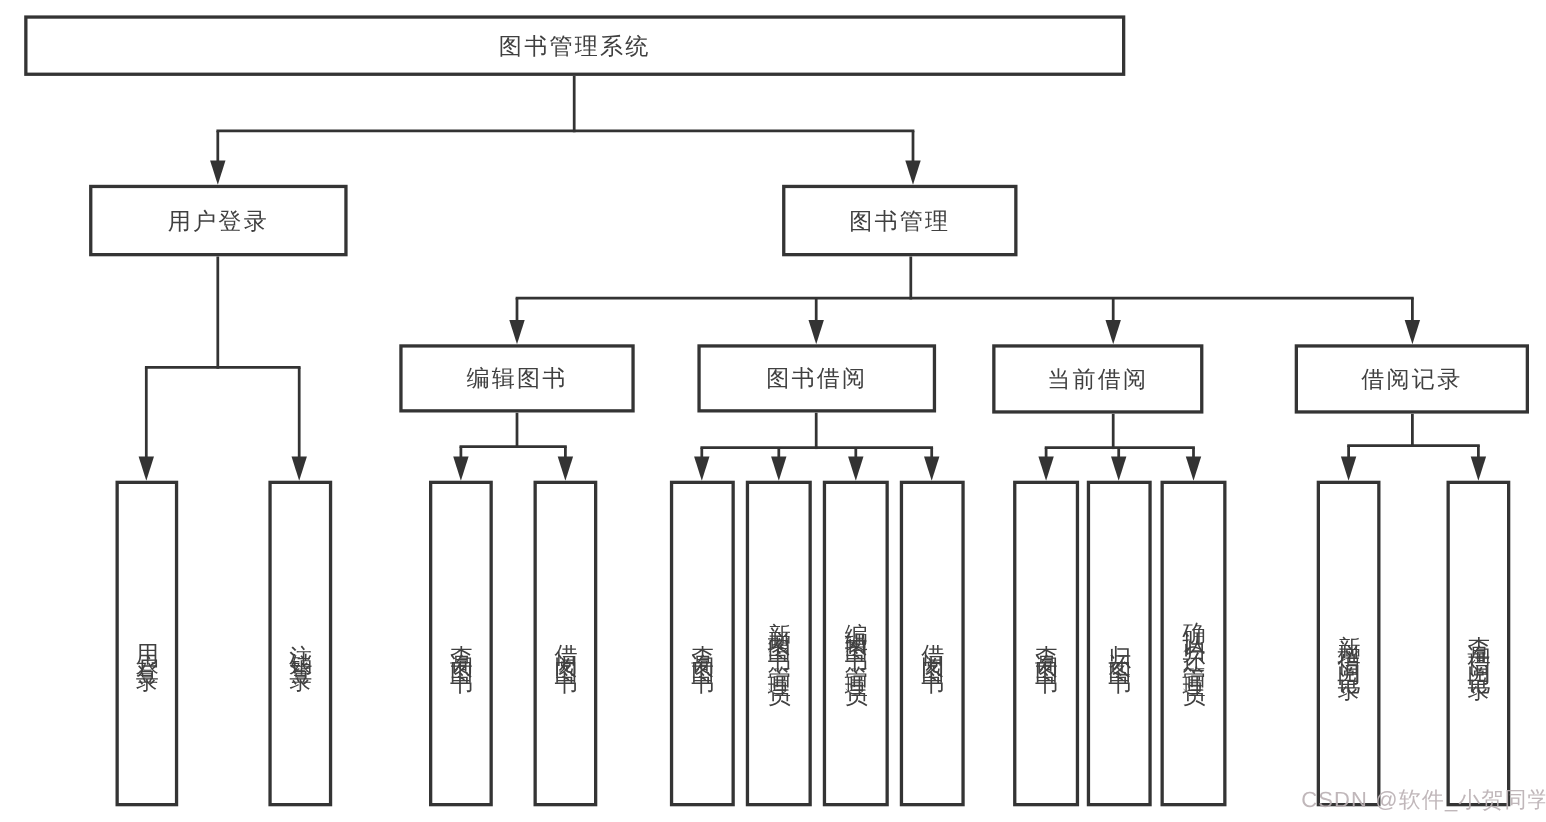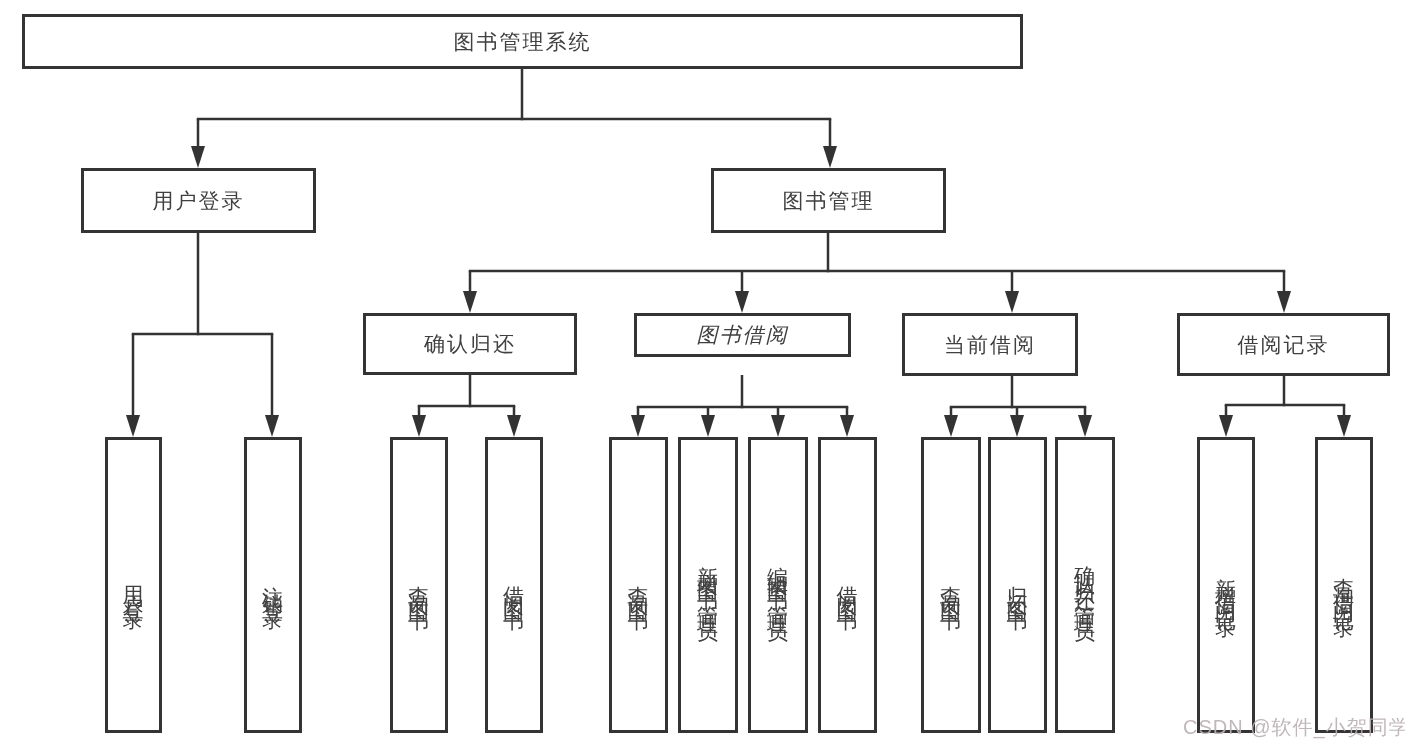--- a/index.html
+++ b/index.html
@@ -126,31 +126,31 @@
     </g>
   </svg>
 
   <div class="node" style="left:22px; top:14px; width:1001px; height:55px;">
     <span class="lbl">图书管理系统</span>
   </div>
 
   <div class="node" style="left:81px; top:168px; width:235px; height:65px;">
     <span class="lbl">用户登录</span>
   </div>
-  <div class="node" style="left:711px; top:168px; width:235px; height:65px;">
+  <div class="node" style="left:711px; top:168px; width:214px; height:65px;">
     <span class="lbl">图书管理</span>
   </div>
 
   <div class="node" style="left:363px; top:313px; width:214px; height:62px;">
-    <span class="lbl">确认归还</span>
+    <span class="lbl">编辑图书</span>
   </div>
-  <div class="node" style="left:634px; top:313px; width:217px; height:44px;font-style:italic;">
+  <div class="node" style="left:634px; top:313px; width:217px; height:62px;">
     <span class="lbl">图书借阅</span>
   </div>
-  <div class="node" style="left:902px; top:313px; width:176px; height:63px;">
+  <div class="node" style="left:902px; top:313px; width:192px; height:63px;">
     <span class="lbl">当前借阅</span>
   </div>
   <div class="node" style="left:1177px; top:313px; width:213px; height:63px;">
     <span class="lbl">借阅记录</span>
   </div>
 
   <div class="node leaf" style="left:105px; top:437px; width:57px; height:296px;">
     <span class="lbl">用户登录</span>
   </div>
   <div class="node leaf" style="left:244px; top:437px; width:58px; height:296px;">

